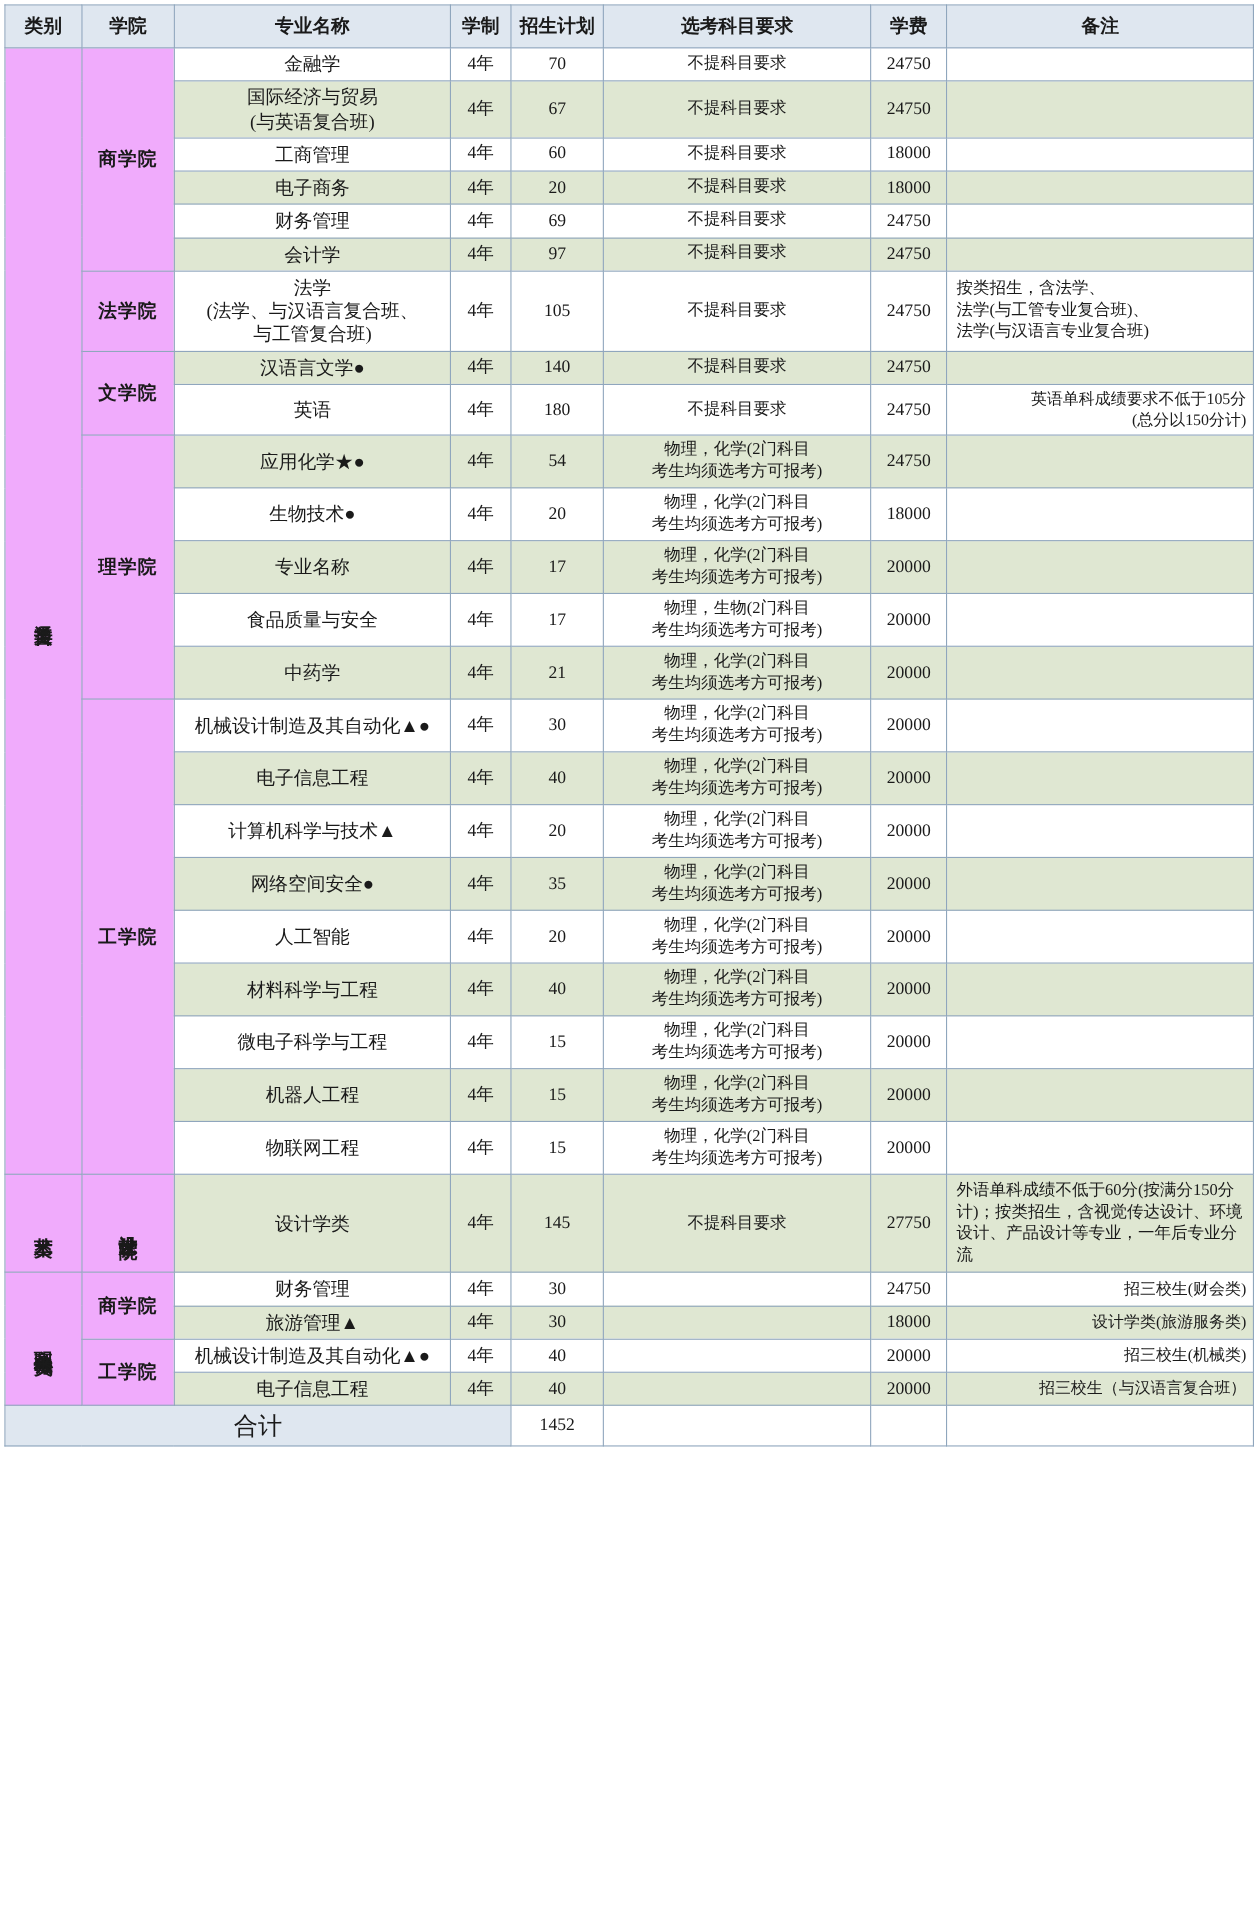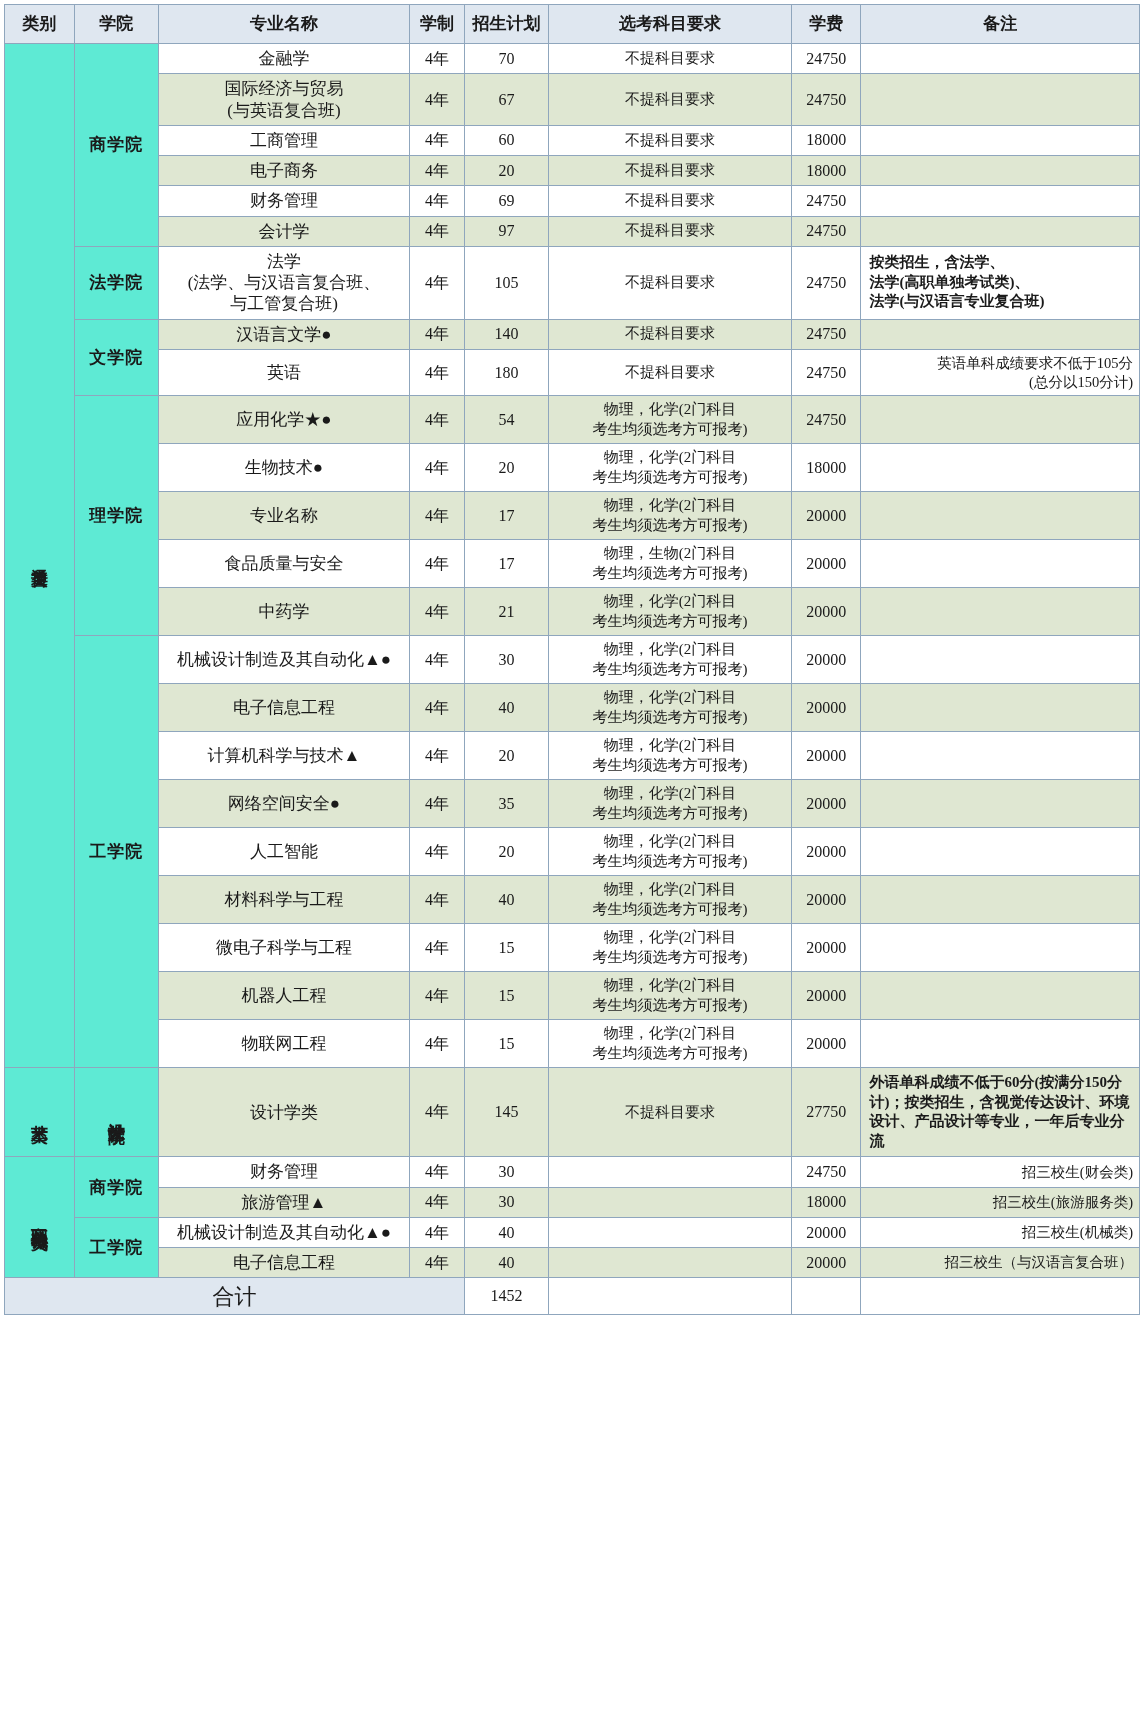--- a/index.html
+++ b/index.html
@@ -39,21 +39,21 @@
     line-height: 1.25;
     padding: 4px 3px;
   }
   thead th {
     background: #dfe7f0;
     font-weight: bold;
     font-size: 17px;
     height: 30px;
   }
   td.cat, td.college {
-    background: #5eead4;
+    background: #f0abfc;
     font-weight: bold;
     font-size: 17px;
     letter-spacing: 1px;
   }
   td.cat.vert, td.college.vert {
     writing-mode: vertical-rl;
     text-orientation: upright;
     white-space: nowrap;
     padding: 6px 2px;
   }
@@ -70,21 +70,20 @@
   }
   td.note.small {
     font-size: 14.5px;
     text-align: right;
     padding: 4px 6px;
   }
   td.note.left {
     text-align: left;
     font-size: 15px;
     padding: 5px 8px;
-    font-weight: bold;
   }
   .multi { display: block; }
   tfoot td {
     background: #dfe7f0;
     font-weight: normal;
     font-size: 22px;
     height: 28px;
   }
   tfoot td.total-val {
     font-weight: normal;
@@ -260,21 +259,21 @@
             <span class="multi">105</span>
           </td>
           <td class="subject">
             <span class="multi">不提科目要求</span>
           </td>
           <td class="fee">
             <span class="multi">24750</span>
           </td>
           <td class="note left">
             <span class="multi">按类招生，含法学、</span>
-            <span class="multi">法学(高职单独考试类)、</span>
+            <span class="multi">法学(与工管专业复合班)、</span>
             <span class="multi">法学(与汉语言专业复合班)</span>
           </td>
         </tr>
         <tr class="tint">
           <td class="college" rowspan="2">文学院</td>
           <td class="major">
             <span class="multi">汉语言文学●</span>
           </td>
           <td class="years">
             <span class="multi">4年</span>
@@ -663,21 +662,21 @@
           <td class="plan">
             <span class="multi">30</span>
           </td>
           <td class="subject">
             <span class="multi"></span>
           </td>
           <td class="fee">
             <span class="multi">18000</span>
           </td>
           <td class="note small">
-            <span class="multi">招三校生(旅游服务类)</span>
+            <span class="multi">设计学类(旅游服务类)</span>
           </td>
         </tr>
         <tr class="plain">
           <td class="college" rowspan="2">工学院</td>
           <td class="major">
             <span class="multi">机械设计制造及其自动化▲●</span>
           </td>
           <td class="years">
             <span class="multi">4年</span>
           </td>

